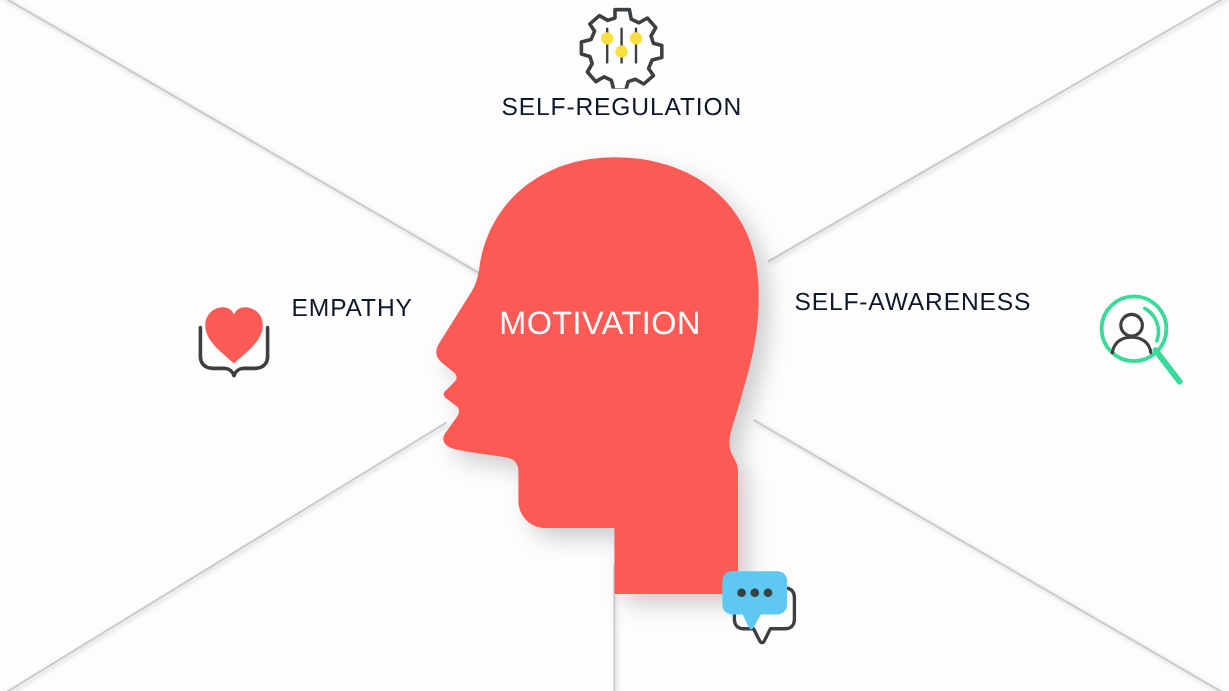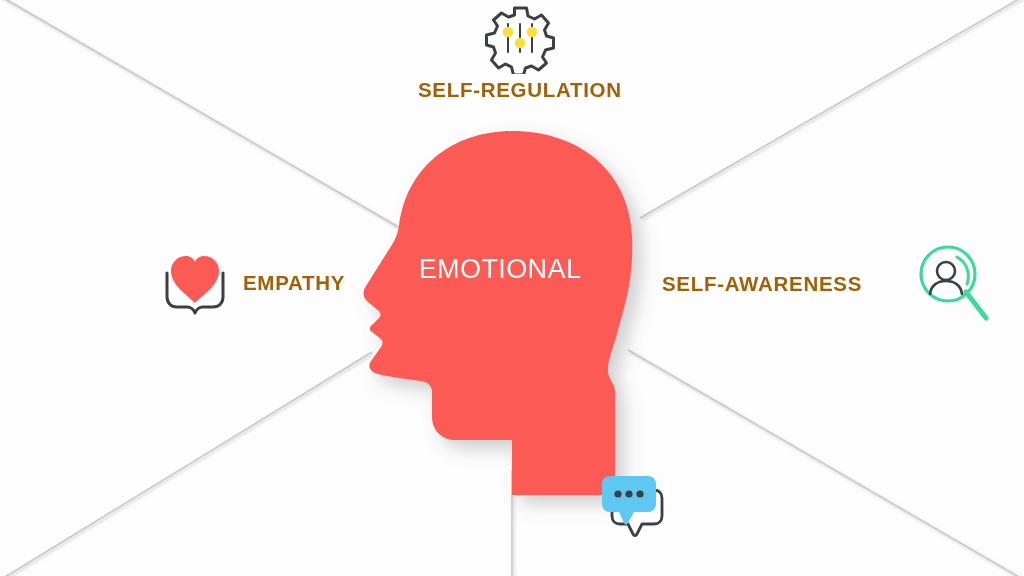--- a/index.html
+++ b/index.html
@@ -35,29 +35,28 @@
     color: #ffffff;
     font-size: 27px;
     line-height: 34px;
     letter-spacing: 0.4px;
     font-weight: 400;
     user-select: none;
   }
   .node {
     position: absolute;
     display: flex;
-    align-items: center;
     gap: 10px;
   }
   .node-label {
     font-size: 20.5px;
     letter-spacing: 0.7px;
-    color: #a16207;
+    color: #0f172a;
     white-space: nowrap;
-    font-weight: 700;
+    font-weight: 400;
   }
   
   #node-self-regulation {
     left: 418px; top: 6px;
     flex-direction: column;
     gap: 4px;
     align-items: center;
   }
   #node-empathy {
     left: 157px; top: 245px;
@@ -122,21 +121,21 @@
          L 379 318
          C 381 316, 381 313, 379 311
          L 368 302
          C 363 298, 362 292, 366 286
          L 393 243
          C 396 238, 398 232, 399 226
          C 406 168, 452 131, 512 131 Z"></path>
   </svg>
 
   <div class="center-text">
-    <div>EMOTIONAL</div>
+    <div>MOTIVATION</div>
   </div>
 
   <div class="node" id="node-self-regulation">
     <span class="icon-box">
       <svg width="72" height="68" viewBox="0 0 72 68">
         <path fill="none" stroke="#3C4043" stroke-width="3" stroke-linejoin="round" stroke-linecap="round" d="M 30 6 L 42 6 L 43.5 14 L 50 17 L 57 13 L 64 21 L 60 28 L 62 34 L 69 36 L 69 46 L 61 48 L 58 55 L 62 61 L 54 68 L 47 64 L 41 66 L 39 73 L 29 73 L 27 65 L 21 62 L 14 66 L 7 58 L 11 51 L 9 45 L 2 43 L 2 33 L 10 31 L 13 24 L 9 18 L 17 11 L 24 15 L 30 13 Z" transform="translate(0.5,-4) scale(1.0)"></path>
         <g stroke="#3C4043" stroke-width="2" stroke-linecap="round">
           <line x1="24" y1="18" x2="24" y2="46"></line>
           <line x1="36" y1="18" x2="36" y2="46"></line>
           <line x1="48" y1="18" x2="48" y2="46"></line>

